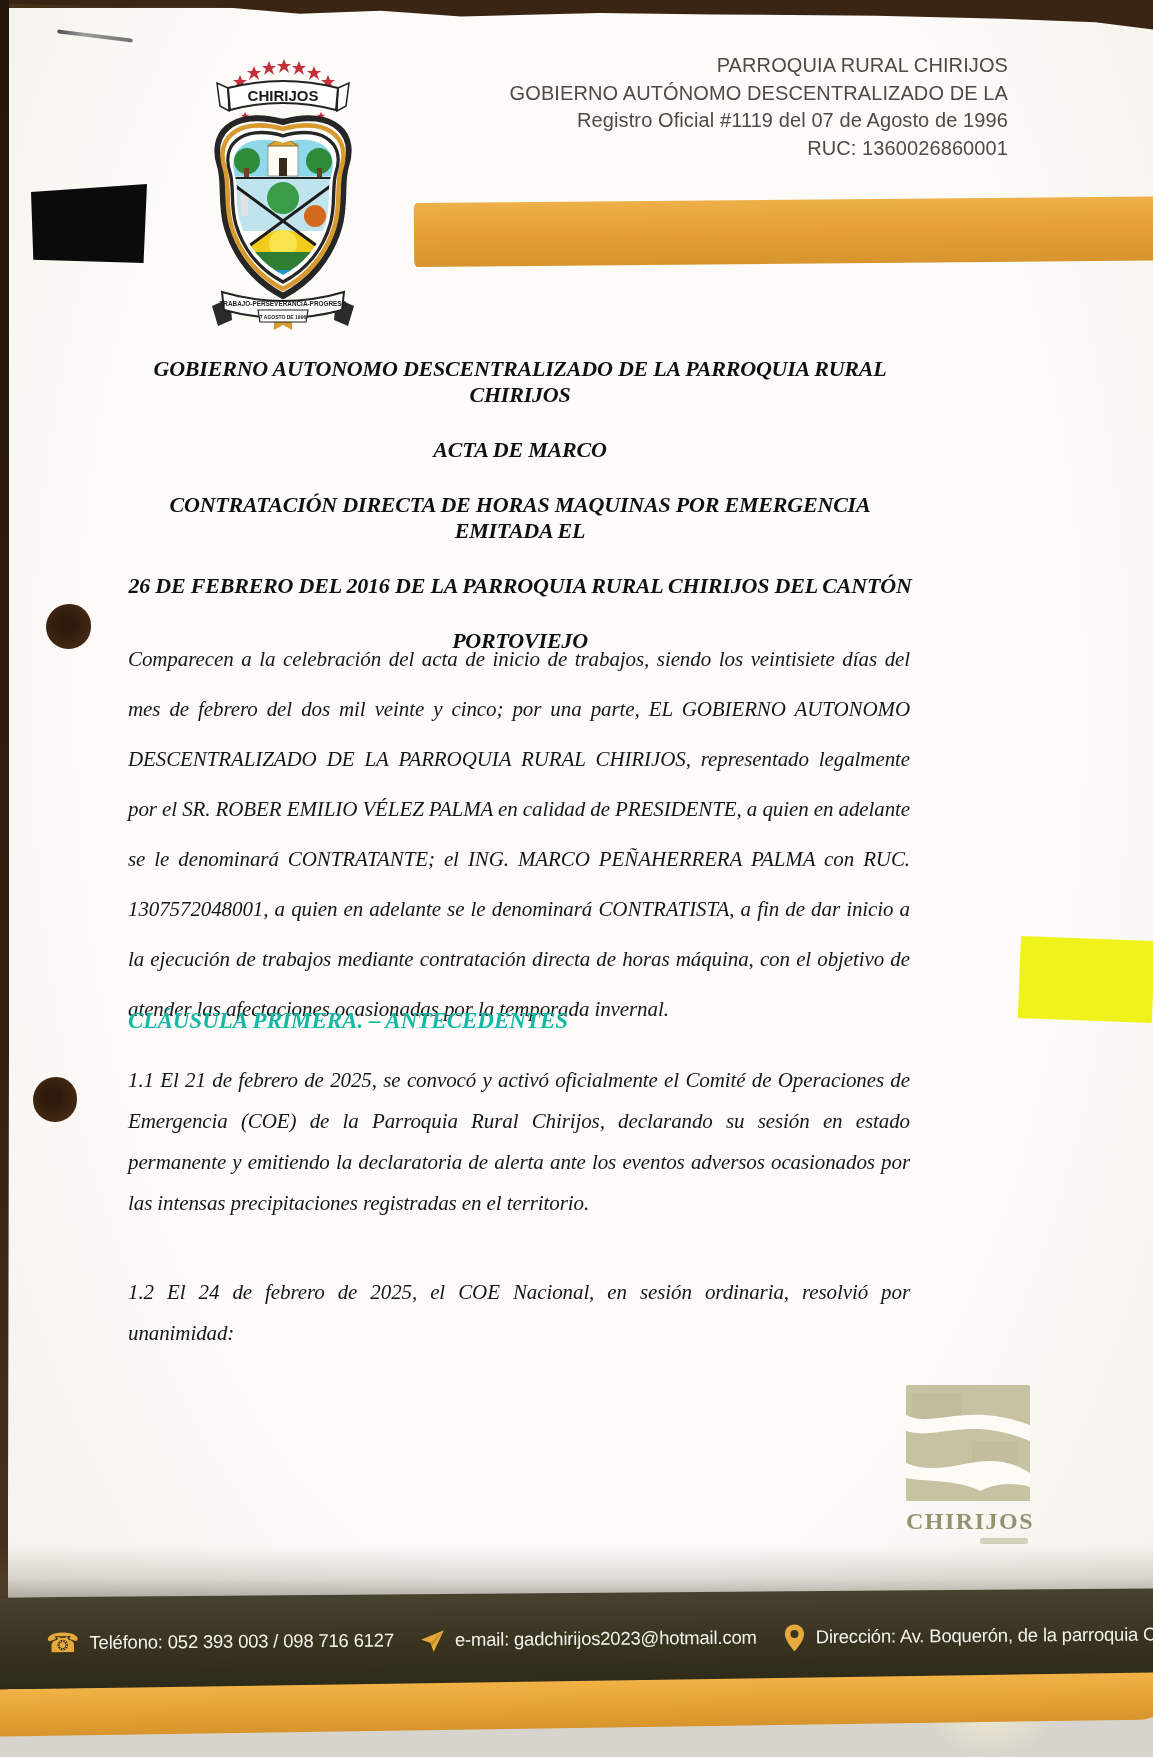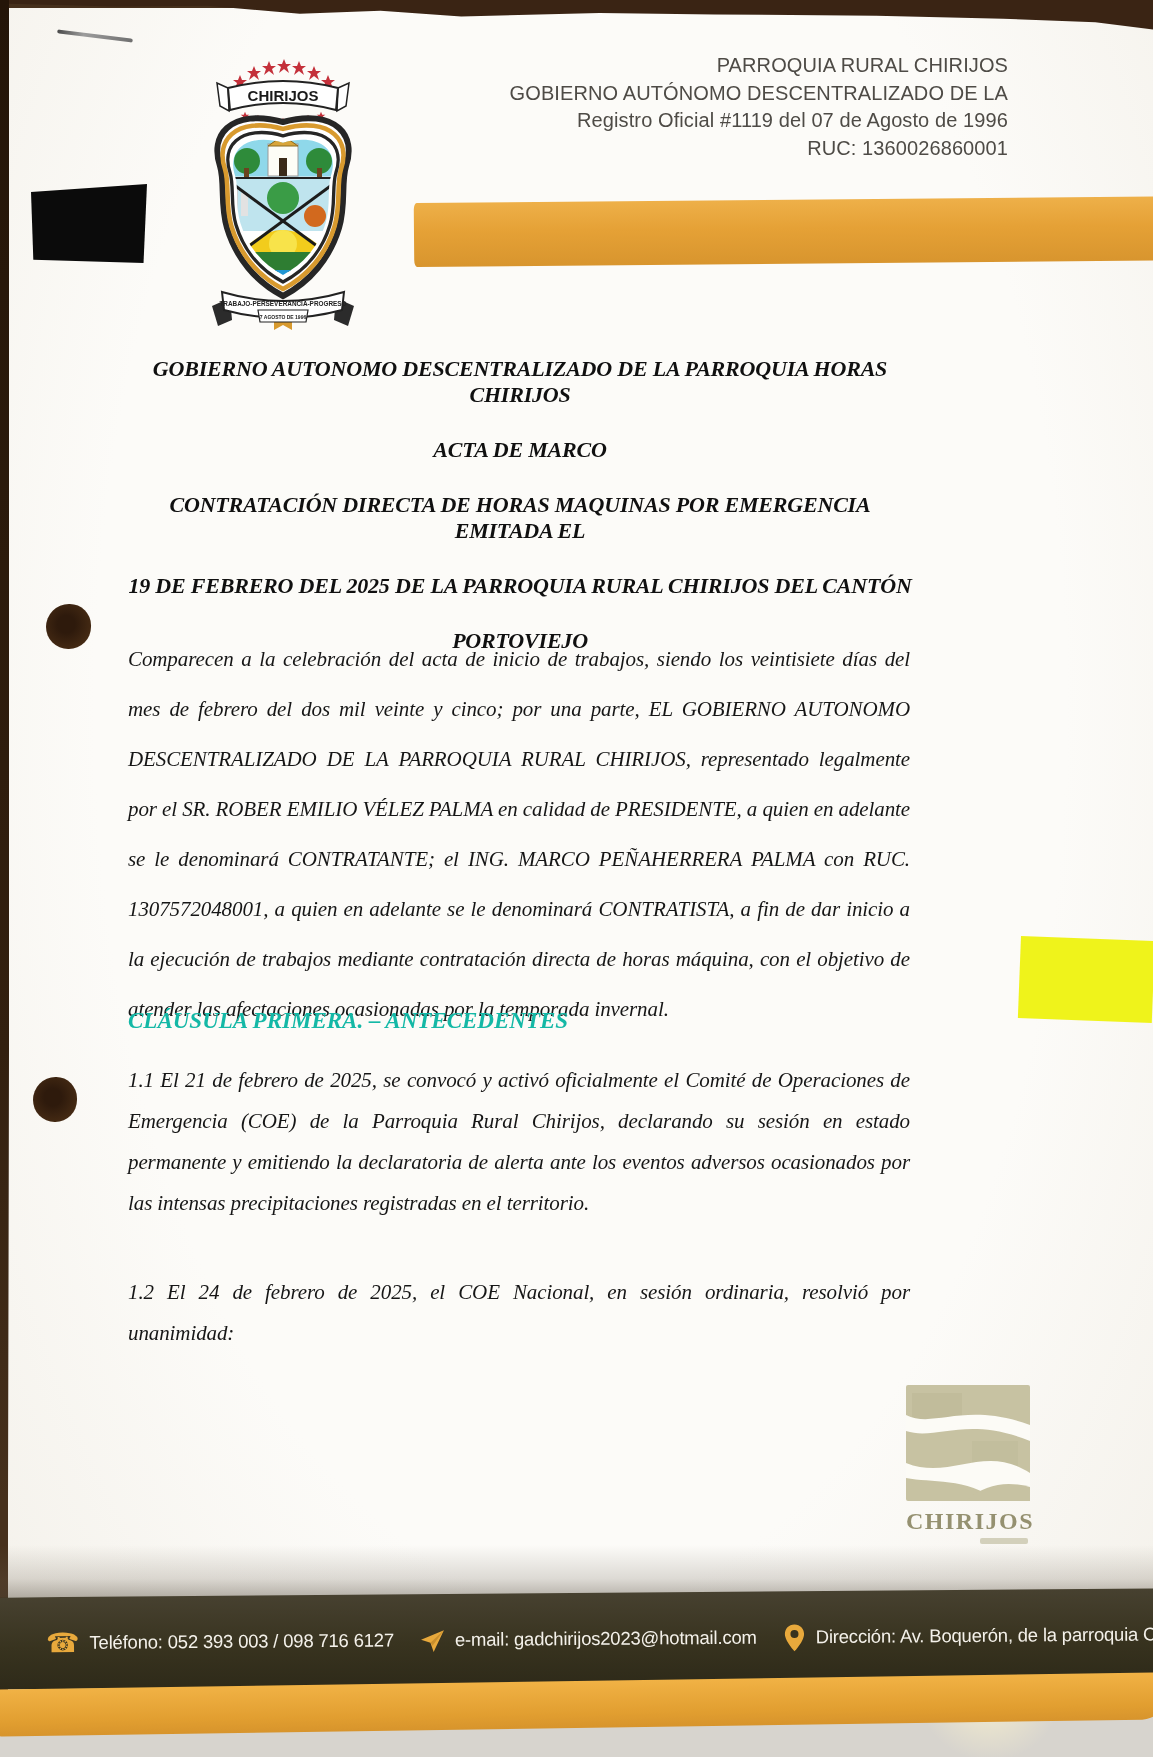--- a/index.html
+++ b/index.html
@@ -153,24 +153,24 @@
 
   <div class="abs lh-text">
     <div>PARROQUIA RURAL CHIRIJOS</div>
     <div>GOBIERNO AUTÓNOMO DESCENTRALIZADO DE LA</div>
     <div>Registro Oficial #1119  del 07 de Agosto de 1996</div>
     <div>RUC: 1360026860001</div>
   </div>
   <div class="abs gold-band"></div>
 
   <div class="abs title-block">
-    <div class="t-line">GOBIERNO AUTONOMO DESCENTRALIZADO DE LA PARROQUIA HORAS CHIRIJOS</div>
+    <div class="t-line">GOBIERNO AUTONOMO DESCENTRALIZADO DE LA PARROQUIA RURAL CHIRIJOS</div>
     <div class="t-line">ACTA DE MARCO</div>
     <div class="t-line">CONTRATACIÓN DIRECTA DE HORAS MAQUINAS POR EMERGENCIA EMITADA EL</div>
-    <div class="t-line">19 DE FEBRERO DEL 2025 DE LA PARROQUIA RURAL CHIRIJOS DEL CANTÓN</div>
+    <div class="t-line">26 DE FEBRERO DEL 2016 DE LA PARROQUIA RURAL CHIRIJOS DEL CANTÓN</div>
     <div class="t-line">PORTOVIEJO</div>
   </div>
 
   <div class="abs para para1">Comparecen a la celebración del acta de inicio de trabajos, siendo los veintisiete días del mes de febrero del dos mil veinte y cinco; por una parte, EL GOBIERNO AUTONOMO DESCENTRALIZADO DE LA PARROQUIA RURAL CHIRIJOS, representado legalmente por el SR. ROBER EMILIO VÉLEZ PALMA en calidad de PRESIDENTE, a quien en adelante se le denominará CONTRATANTE; el ING. MARCO PEÑAHERRERA PALMA con RUC. 1307572048001, a quien en adelante se le denominará CONTRATISTA, a fin de dar inicio a la ejecución de trabajos mediante contratación directa de horas máquina, con el objetivo de atender las afectaciones ocasionadas por la temporada invernal.</div>
 
   <div class="abs highlight"></div>
 
   <div class="abs clause-heading">CLÁUSULA PRIMERA. – ANTECEDENTES</div>
   <div class="abs para item11">1.1 El 21 de febrero de 2025, se convocó y activó oficialmente el Comité de Operaciones de Emergencia (COE) de la Parroquia Rural Chirijos, declarando su sesión en estado permanente y emitiendo la declaratoria de alerta ante los eventos adversos ocasionados por las intensas precipitaciones registradas en el territorio.</div>
   <div class="abs para item12">1.2 El 24 de febrero de 2025, el COE Nacional, en sesión ordinaria, resolvió por unanimidad:</div>

